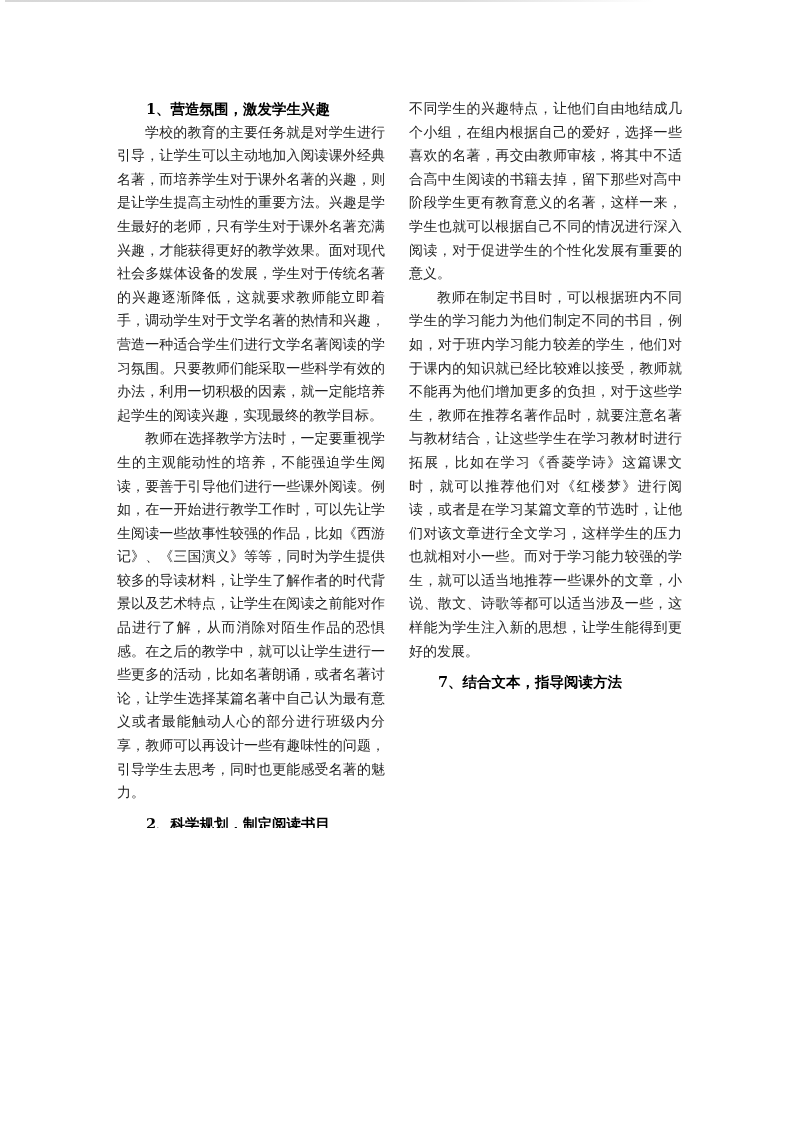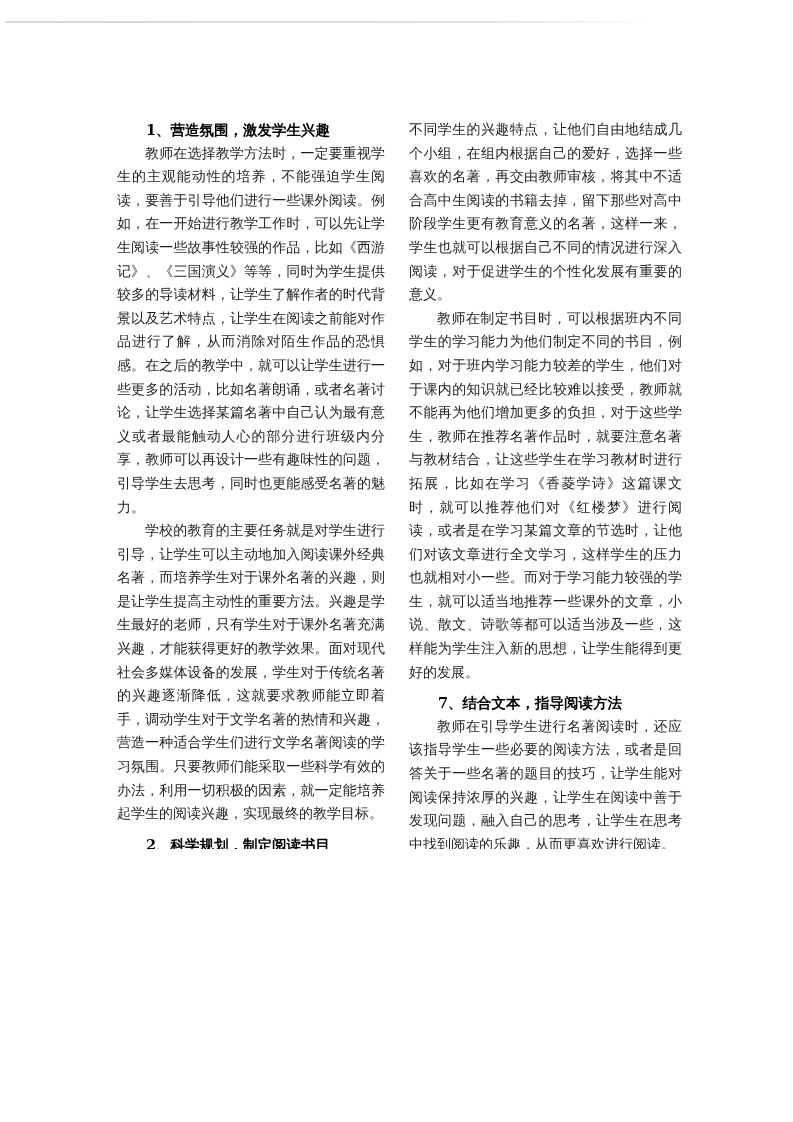--- a/index.html
+++ b/index.html
@@ -6,21 +6,20 @@
   body {
     width: 793px; height: 1122px;
     background: #ffffff;
     font-family: "DejaVu Serif", "Liberation Serif", serif;
   }
   .page {
     position: relative;
     width: 793px; height: 828px;
     background: #ffffff;
     overflow: hidden;
-    margin-top: 21px;
   }
   .top-edge {
     position: absolute; top: 0; left: 5px;
     width: 650px; height: 2px;
     background: linear-gradient(to right, #d7d7d7 0%, #dedede 70%, #ffffff 100%);
   }
   .content {
     position: absolute; top: 97px; left: 117px;
     display: flex; gap: 24px;
   }
@@ -70,30 +69,29 @@
 <body>
 
 <div class="page">
 
   <div class="top-edge"></div>
 
   <main class="content">
 
     <section class="col col-left">
       <h2 class="h">1、营造氛围，激发学生兴趣</h2>
+      <p class="p">学校的教育的主要任务就是对学生进行引导，让学生可以主动地加入阅读课外经典名著，而培养学生对于课外名著的兴趣，则是让学生提高主动性的重要方法。兴趣是学生最好的老师，只有学生对于课外名著充满兴趣，才能获得更好的教学效果。面对现代社会多媒体设备的发展，学生对于传统名著的兴趣逐渐降低，这就要求教师能立即着手，调动学生对于文学名著的热情和兴趣，营造一种适合学生们进行文学名著阅读的学习氛围。只要教师们能采取一些科学有效的办法，利用一切积极的因素，就一定能培养起学生的阅读兴趣，实现最终的教学目标。</p>
       <p class="p">教师在选择教学方法时，一定要重视学生的主观能动性的培养，不能强迫学生阅读，要善于引导他们进行一些课外阅读。例如，在一开始进行教学工作时，可以先让学生阅读一些故事性较强的作品，比如《西游记》、《三国演义》等等，同时为学生提供较多的导读材料，让学生了解作者的时代背景以及艺术特点，让学生在阅读之前能对作品进行了解，从而消除对陌生作品的恐惧感。在之后的教学中，就可以让学生进行一些更多的活动，比如名著朗诵，或者名著讨论，让学生选择某篇名著中自己认为最有意义或者最能触动人心的部分进行班级内分享，教师可以再设计一些有趣味性的问题，引导学生去思考，同时也更能感受名著的魅力。</p>
-      <p class="p">学校的教育的主要任务就是对学生进行引导，让学生可以主动地加入阅读课外经典名著，而培养学生对于课外名著的兴趣，则是让学生提高主动性的重要方法。兴趣是学生最好的老师，只有学生对于课外名著充满兴趣，才能获得更好的教学效果。面对现代社会多媒体设备的发展，学生对于传统名著的兴趣逐渐降低，这就要求教师能立即着手，调动学生对于文学名著的热情和兴趣，营造一种适合学生们进行文学名著阅读的学习氛围。只要教师们能采取一些科学有效的办法，利用一切积极的因素，就一定能培养起学生的阅读兴趣，实现最终的教学目标。</p>
       <h2 class="h">2、科学规划，制定阅读书目</h2>
     </section>
 
     <section class="col col-right">
       <p class="p cont">不同学生的兴趣特点，让他们自由地结成几个小组，在组内根据自己的爱好，选择一些喜欢的名著，再交由教师审核，将其中不适合高中生阅读的书籍去掉，留下那些对高中阶段学生更有教育意义的名著，这样一来，学生也就可以根据自己不同的情况进行深入阅读，对于促进学生的个性化发展有重要的意义。</p>
       <p class="p">教师在制定书目时，可以根据班内不同学生的学习能力为他们制定不同的书目，例如，对于班内学习能力较差的学生，他们对于课内的知识就已经比较难以接受，教师就不能再为他们增加更多的负担，对于这些学生，教师在推荐名著作品时，就要注意名著与教材结合，让这些学生在学习教材时进行拓展，比如在学习《香菱学诗》这篇课文时，就可以推荐他们对《红楼梦》进行阅读，或者是在学习某篇文章的节选时，让他们对该文章进行全文学习，这样学生的压力也就相对小一些。而对于学习能力较强的学生，就可以适当地推荐一些课外的文章，小说、散文、诗歌等都可以适当涉及一些，这样能为学生注入新的思想，让学生能得到更好的发展。</p>
       <h2 class="h">7、结合文本，指导阅读方法</h2>
-      <p class="p">教师在引导学生进行名著阅读时，还应该指导学生一些必要的阅读方法，或者是回答关于一些名著的题目的技巧，让学生能对阅读保持浓厚的兴趣，让学生在阅读中善于发现问题，融入自己的思考，让学生在思考中找到阅读的乐趣，从而更喜欢进行阅读。</p>
     </section>
 
   </main>
 
   <footer class="footer">
     <span class="issue">2019 年第 3 期</span>
     <span class="pagenum">17</span>
   </footer>
 
 </div>

